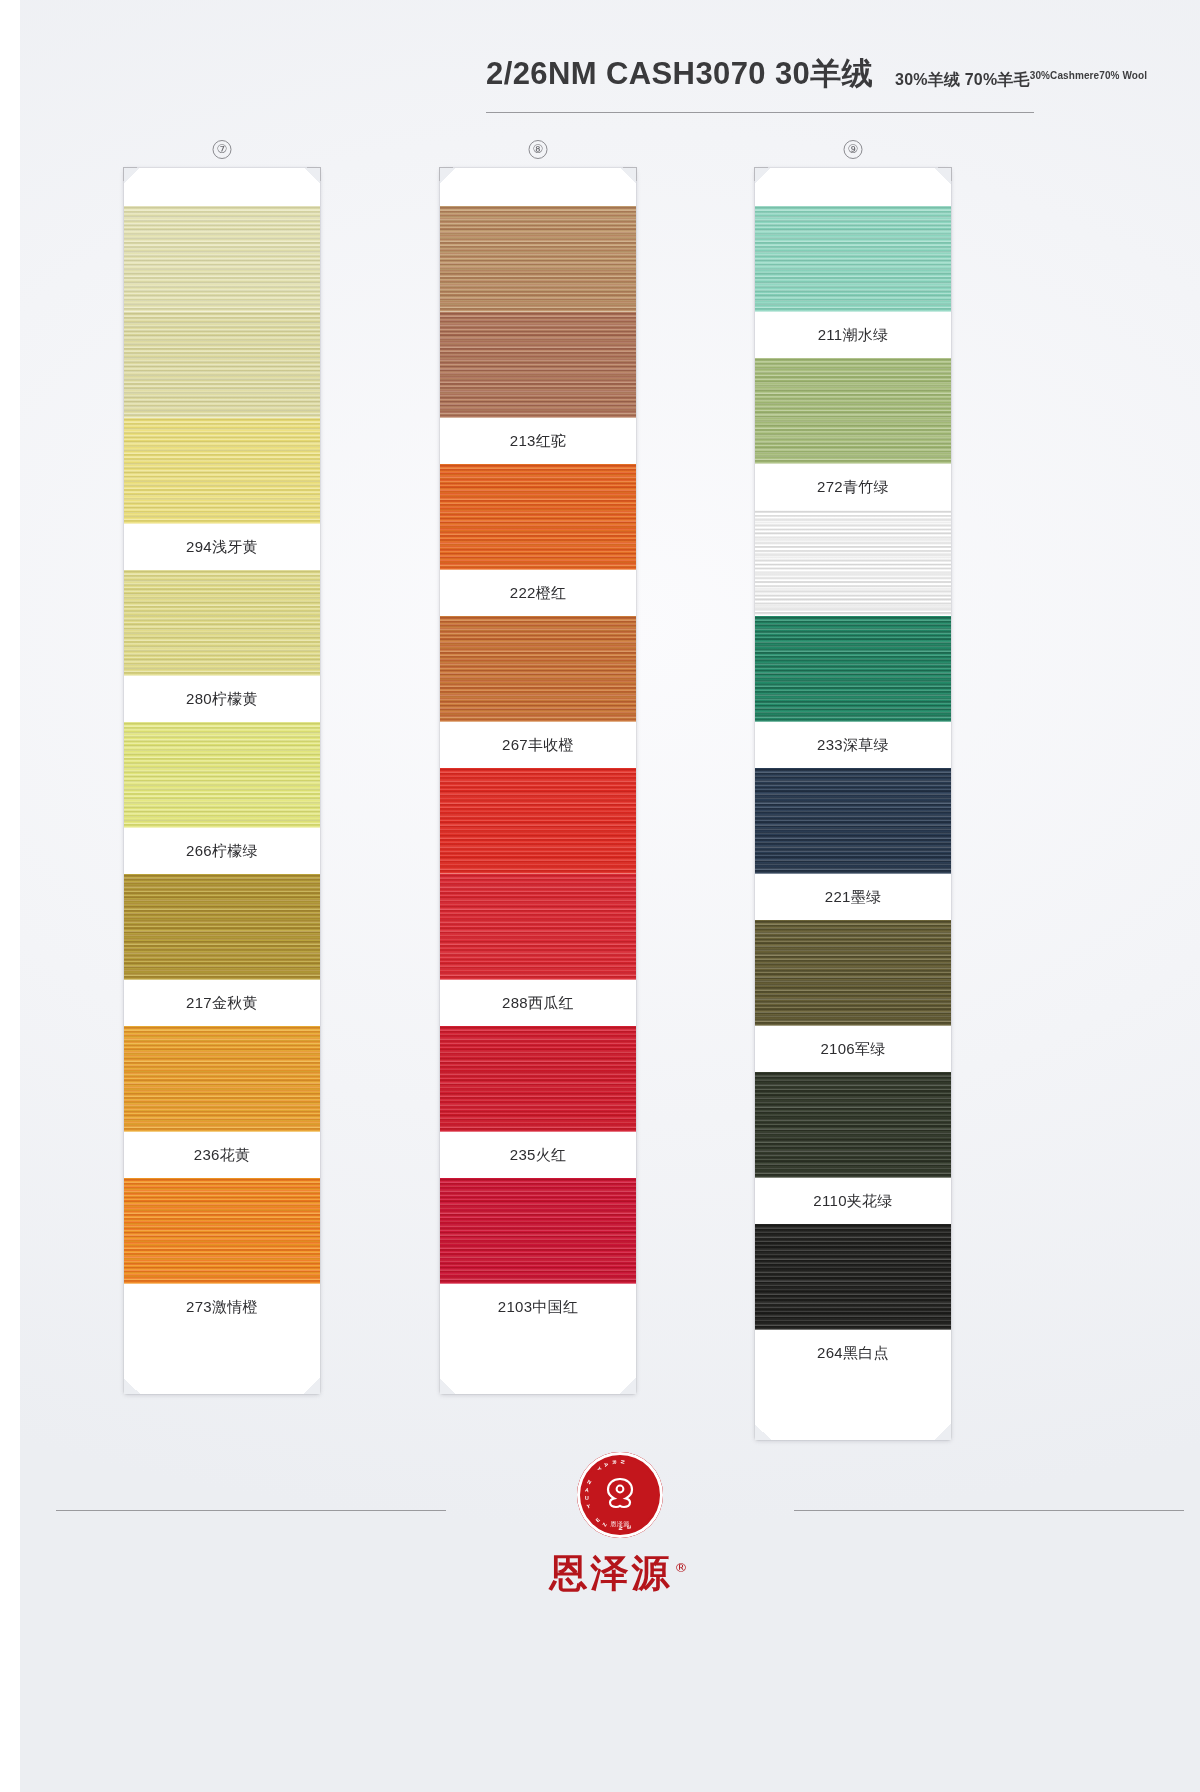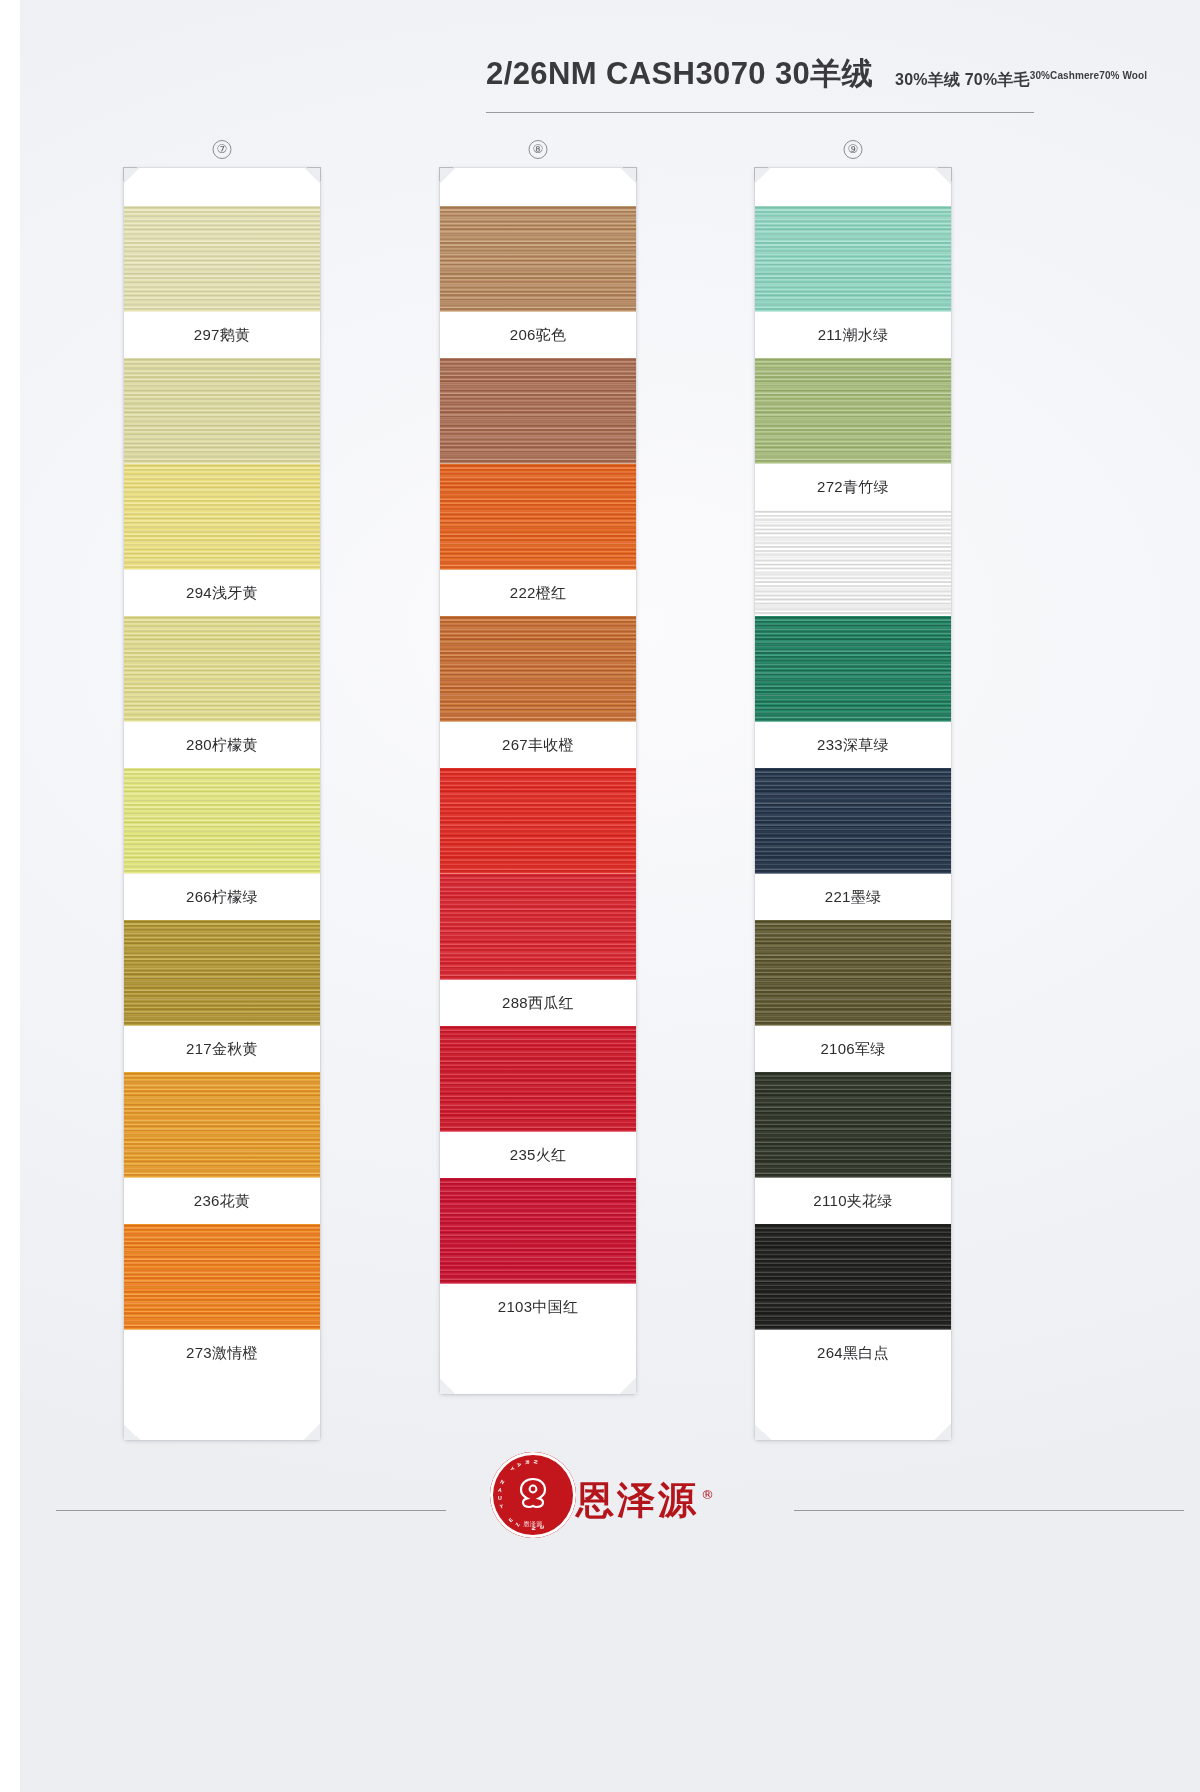--- a/index.html
+++ b/index.html
@@ -197,21 +197,21 @@
   .footer-rule-l { left: 36px; width: 390px; }
   .footer-rule-r { right: 36px; width: 390px; }
 
   .logo-wrap {
     position: absolute;
     left: 50%;
     top: 0;
     transform: translateX(-50%);
     width: 260px;
     display: flex;
-    flex-direction: row;
+    flex-direction: column;
     align-items: center;
   }
   .logo-mark {
     width: 86px; height: 86px;
     border-radius: 50%;
     background: #c3161c;
     position: relative;
     display: flex;
     align-items: center;
     justify-content: center;
@@ -284,21 +284,20 @@
       <div class="col-number">⑦</div>
       <div class="card">
         <div class="card-top-pad">
           <div class="corner tl"></div>
           <div class="corner tr"></div>
         </div>
         <div class="col1-body">
             <div class="swatch" style="background-color: rgb(228, 226, 178);">
               <div class="fiber"></div>
             </div>
-            <div class="label">297鹅黄</div>
             <div class="swatch" style="background-color: rgb(223, 220, 163);">
               <div class="fiber"></div>
             </div>
             <div class="swatch" style="background-color: rgb(236, 224, 126);">
               <div class="fiber"></div>
             </div>
             <div class="label">294浅牙黄</div>
             <div class="swatch" style="background-color: rgb(225, 220, 140);">
               <div class="fiber"></div>
             </div>
@@ -331,24 +330,24 @@
       <div class="col-number">⑧</div>
       <div class="card">
         <div class="card-top-pad">
           <div class="corner tl"></div>
           <div class="corner tr"></div>
         </div>
         <div class="col2-body">
             <div class="swatch" style="background-color: rgb(184, 138, 97);">
               <div class="fiber"></div>
             </div>
-            <div class="label">206驼色</div>
             <div class="swatch" style="background-color: rgb(171, 111, 85);">
               <div class="fiber"></div>
             </div>
+            <div class="label">213红驼</div>
             <div class="swatch" style="background-color: rgb(228, 96, 31);">
               <div class="fiber"></div>
             </div>
             <div class="label">222橙红</div>
             <div class="swatch" style="background-color: rgb(197, 107, 51);">
               <div class="fiber"></div>
             </div>
             <div class="label">267丰收橙</div>
             <div class="swatch" style="background-color: rgb(224, 42, 34);">
               <div class="fiber"></div>

